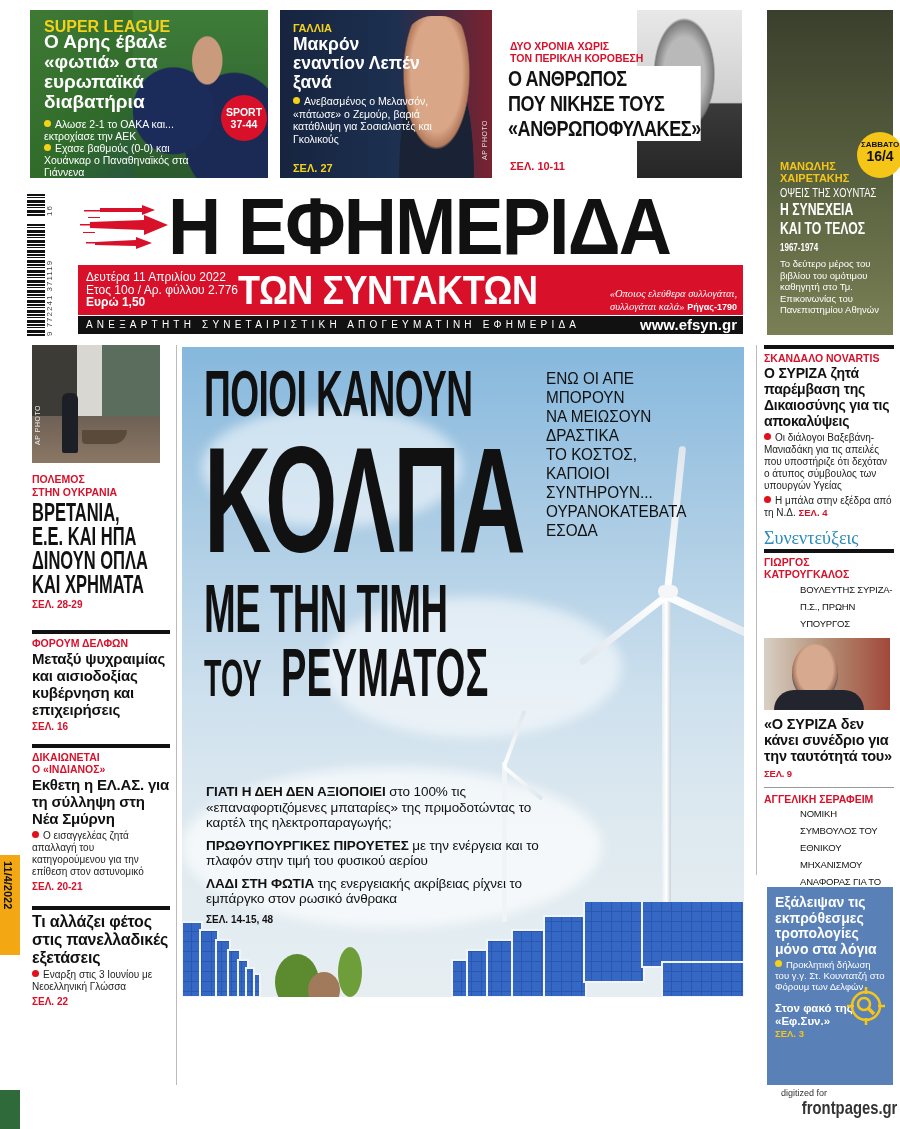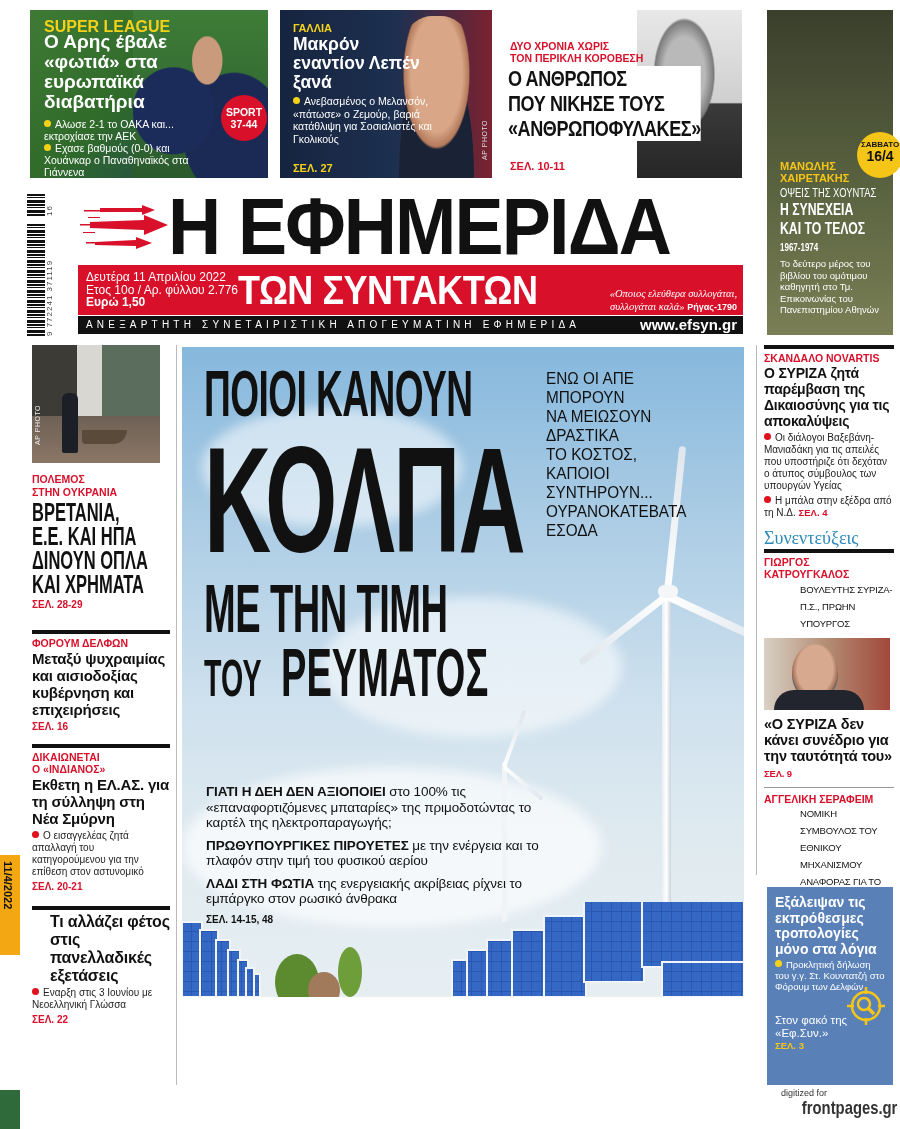--- a/index.html
+++ b/index.html
@@ -113,21 +113,21 @@
   .hl-r { font-weight: 700; color: #111; font-size: 14px; line-height: 16px; letter-spacing: -0.2px; }
   #interviews-title { font-family: "Liberation Serif", serif; color: #2a8bb8; font-size: 18px; line-height: 22px; margin-top: 8px; }
   #katrougalos-photo { width: 126px; height: 72px; margin: 6px 0; position: relative; background: linear-gradient(90deg, #d8d0c4 0%, #b38d74 50%, #a2483a 100%); }
   #katrougalos-photo .head { position: absolute; left: 28px; top: 6px; width: 46px; height: 56px; border-radius: 50% 50% 45% 45%; background: radial-gradient(ellipse at 50% 45%, #d7a98e 0 55%, #a27058 70%, #6c6a6a 71%); }
   #katrougalos-photo .suit { position: absolute; left: 10px; top: 52px; width: 90px; height: 20px; background: #22252e; border-radius: 20px 20px 0 0; }
   .thin-rule { height: 1px; background: #999; margin: 5px 0; }
   .caps-s { font-size: 9.5px; line-height: 17px; color: #111; letter-spacing: -0.2px; margin-left: 36px; }
   #delphi-box { position: absolute; left: 767px; top: 887px; width: 126px; height: 198px; background: #5a80b8; padding: 8px; color: #fff; }
   #delphi-box .h { font-weight: 700; font-size: 14px; line-height: 15.5px; }
   #delphi-box .s { font-size: 9.5px; line-height: 11px; margin-top: 2px; }
-  #delphi-box .h2 { font-weight: 400; font-size: 11.5px; line-height: 13px; margin-top: 22px; }
+  #delphi-box .h2 { font-weight: 700; font-size: 11.5px; line-height: 13px; margin-top: 10px; }
   #delphi-box .p { color: #f5c518; font-weight: 700; font-size: 9.5px; }
   #lens-icon { position: absolute; left: 78px; top: 98px; width: 42px; height: 42px; }
 
   
   #date-tab { position: absolute; left: 0; top: 855px; width: 20px; height: 100px; background: #f3a813; }
   #date-tab span { position: absolute; left: 2px; top: 6px; font-weight: 700; font-size: 11px; color: #111; writing-mode: vertical-rl; }
   #green-tab { position: absolute; left: 0; top: 1090px; width: 20px; height: 39px; background: #2f6a3a; }
   #watermark { position: absolute; left: 775px; top: 1088px; width: 122px; text-align: right; color: #333; }
   #watermark .a { font-size: 9px; line-height: 10px; text-align: left; padding-left: 6px; }
   #watermark .b { font-weight: 900; font-size: 19px; line-height: 20px; transform: scaleX(0.78); transform-origin: right; white-space: nowrap; }
@@ -258,21 +258,21 @@
       <div>ΔΙΚΑΙΩΝΕΤΑΙ</div>
       <div>Ο «ΙΝΔΙΑΝΟΣ»</div>
     </div>
     <div class="hl">Εκθετη η ΕΛ.ΑΣ. για τη σύλληψη στη Νέα Σμύρνη</div>
     <div class="body-s" style="margin-top:3px"><span class="rdot"></span><span>Ο εισαγγελέας ζητά απαλλαγή του κατηγορούμενου για την επίθεση στον αστυνομικό</span></div>
     <div class="pg">ΣΕΛ. 20-21</div>
   </div>
 
   <div style="margin-top:14px">
     <div class="col-rule"></div>
-    <div class="hl" style="font-size:16px; line-height:18px;margin-left:18px;">Τι αλλάζει φέτος στις πανελλαδικές εξετάσεις</div>
+    <div class="hl" style="font-size:16px; line-height:18px;">Τι αλλάζει φέτος στις πανελλαδικές εξετάσεις</div>
     <div class="body-s" style="margin-top:2px"><span class="rdot"></span><span>Εναρξη στις 3 Ιουνίου με Νεοελληνική Γλώσσα</span></div>
     <div class="pg">ΣΕΛ. 22</div>
   </div>
 </div>
 
 <div class="vsep" style="left:176px; top:345px; height:740px;"></div>
 <div class="vsep" style="left:756px; top:345px; height:530px;"></div>
 
 <div id="hero">
   <div class="cloud" style="left:20px; top:60px; width:260px; height:120px;"></div>

